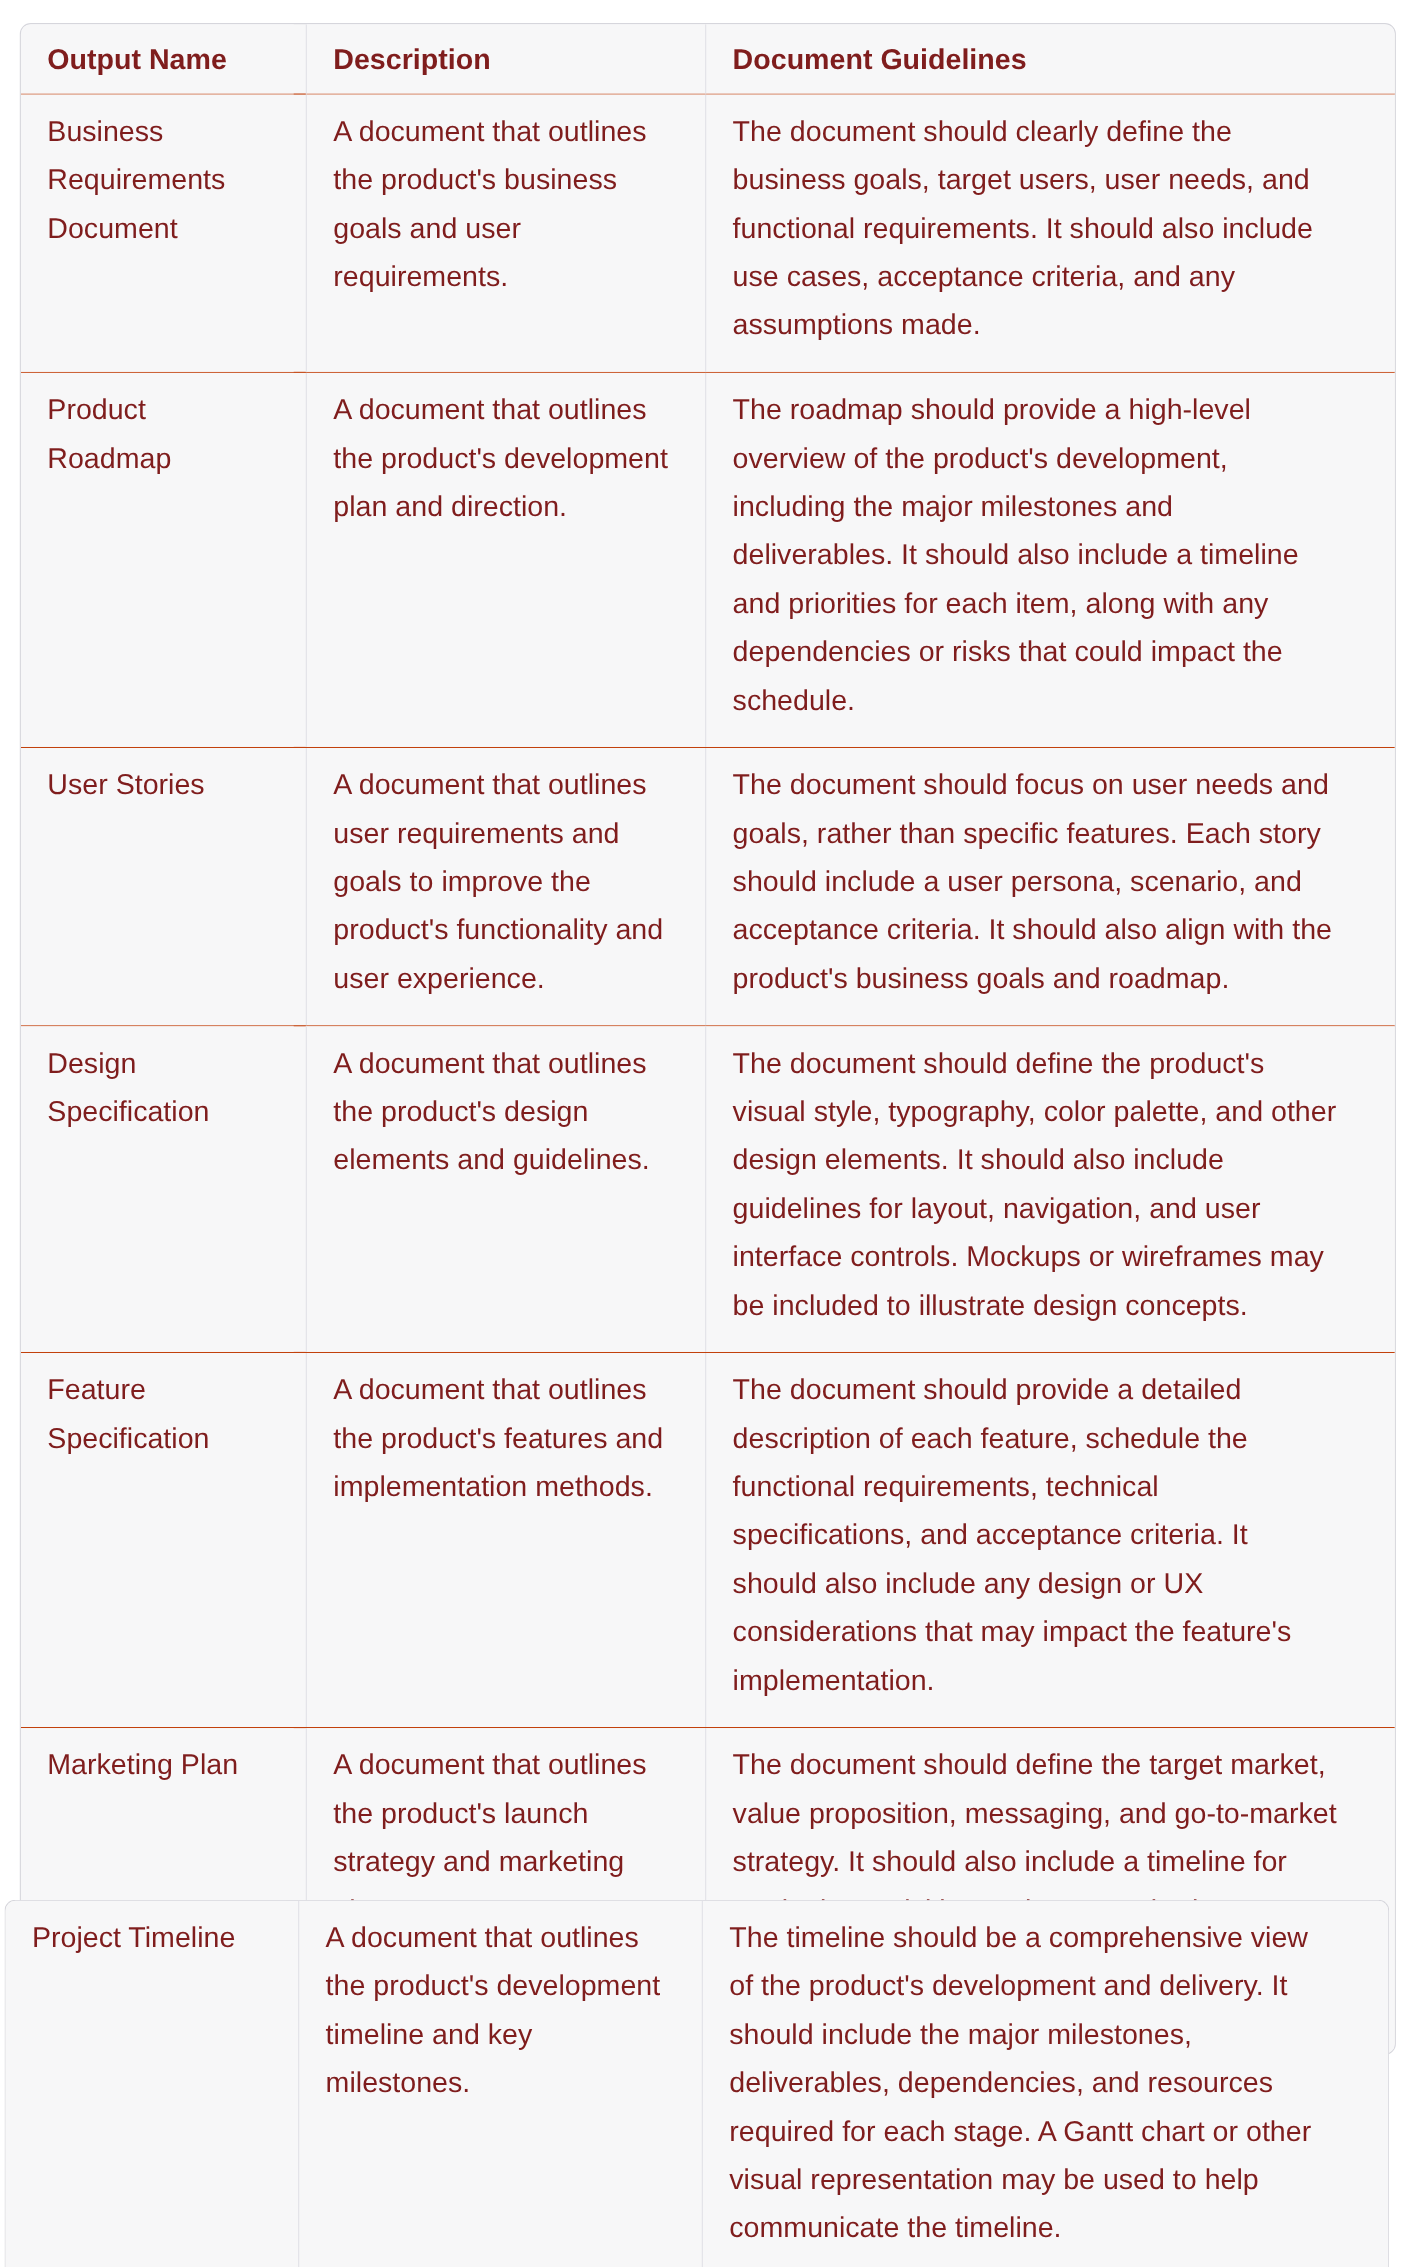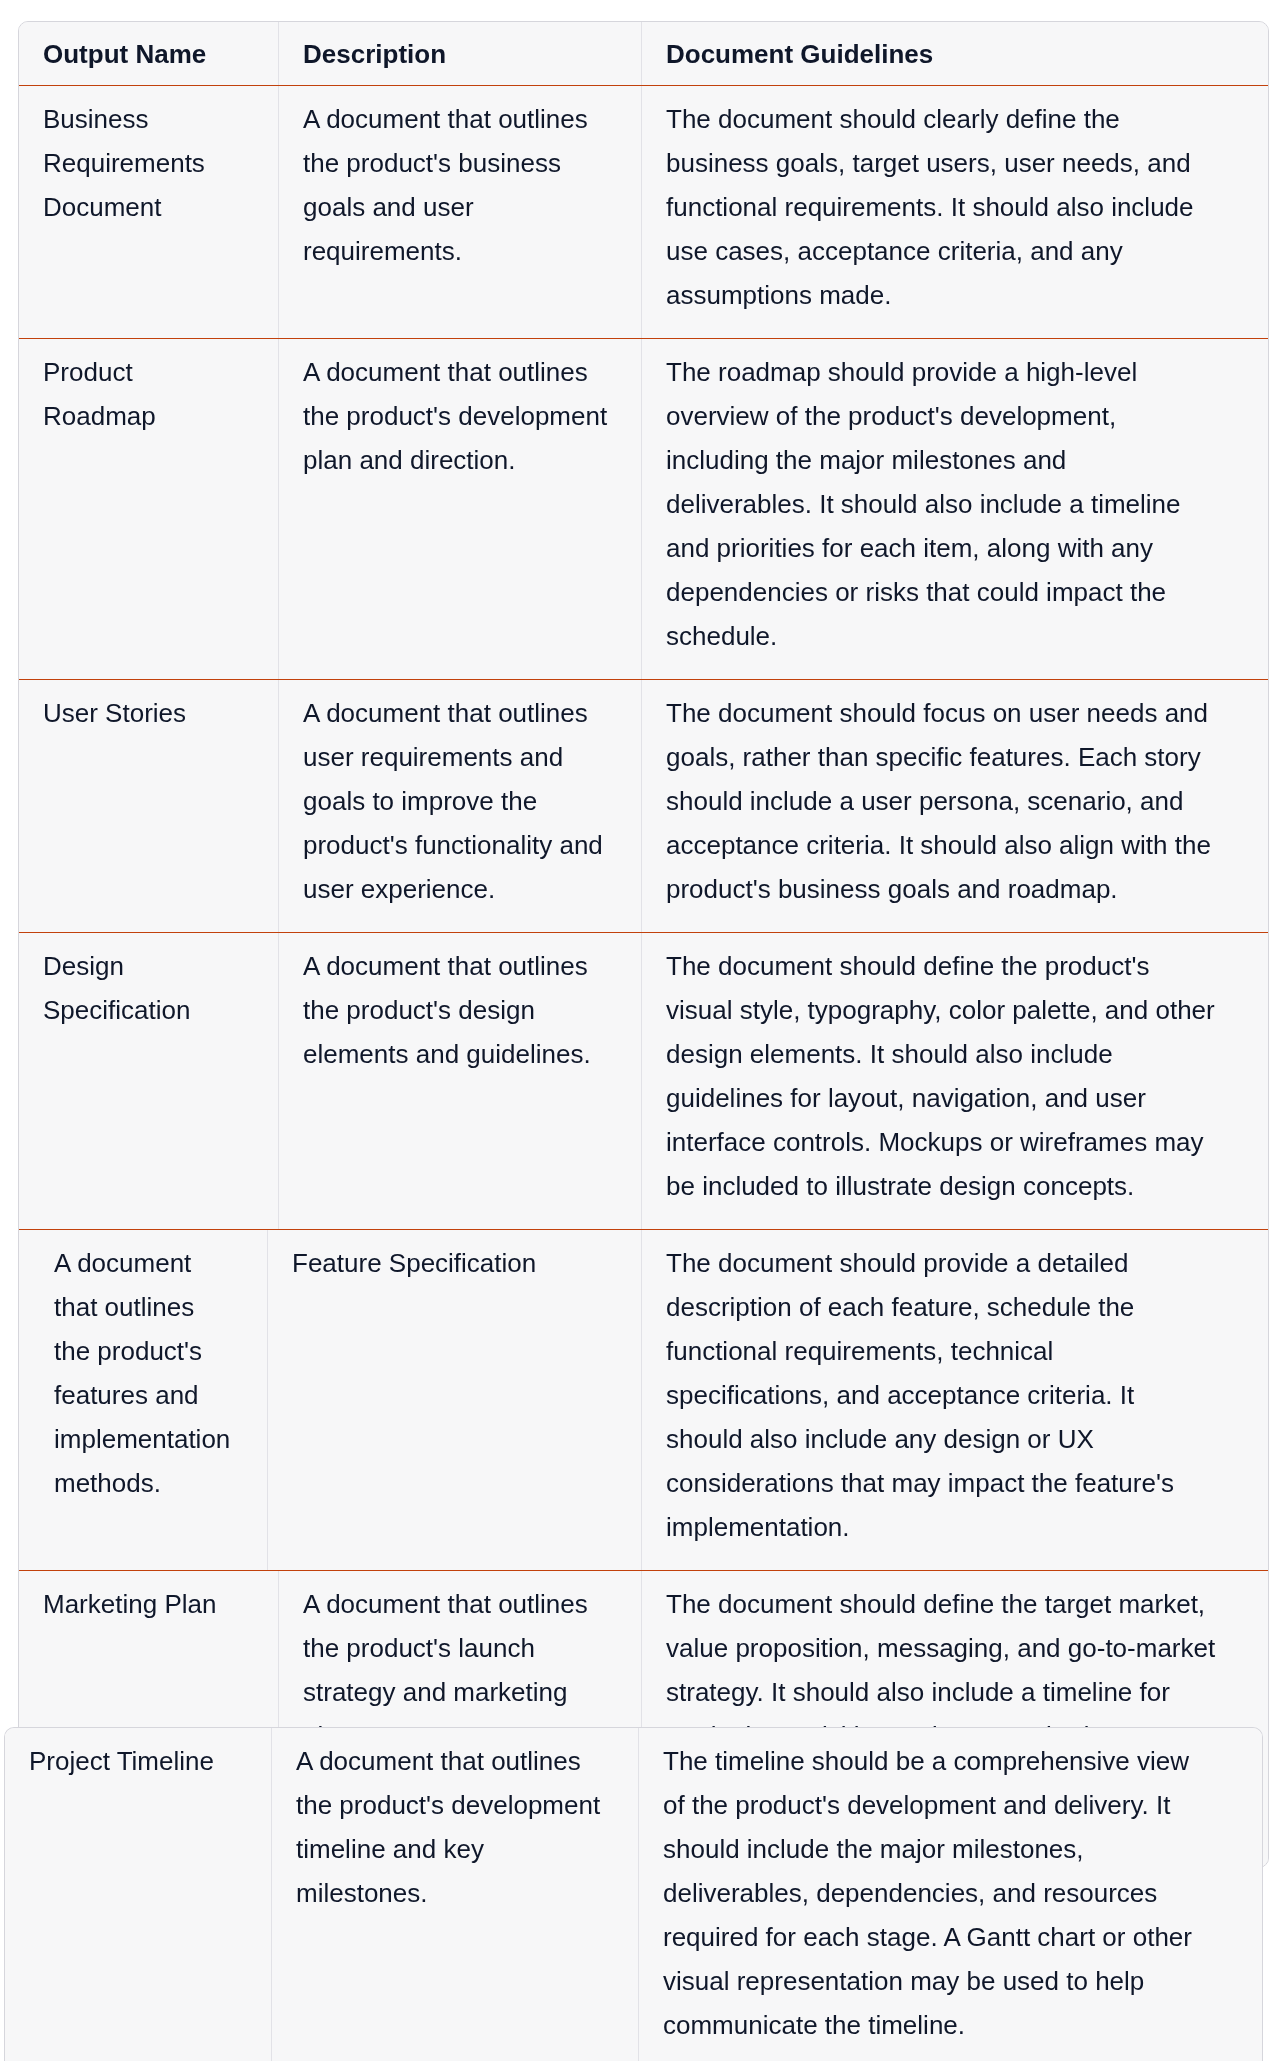--- a/index.html
+++ b/index.html
@@ -40,21 +40,21 @@
     display: grid;
   }
   .card-1 .row { grid-template-columns: 248px 374px 1fr; }
   .card-2 .row { grid-template-columns: 255px 378px 1fr; }
   .row + .row { border-top: 1px solid #c2410c; }
   .cell {
     box-sizing: border-box;
     font-size: 26px;
     line-height: 44px;
     padding: 11px 24px 21px 24px;
-    color: #0f172a;
+    color: #7f1d1d;
     background: #f7f7f8;
     overflow-wrap: break-word;
   }
   .cell + .cell { border-left: 1px solid #e2e2e7; }
   .cell.c2 { padding-right: 32px; margin-left: 11px; }
   .cell.c3 { padding-right: 51px; }
   .head .cell {
     font-weight: 700;
     line-height: 32px;
     padding: 16px 24px 15px 24px;
@@ -88,22 +88,22 @@
     <div class="cell c3">The document should focus on user needs and goals, rather than specific features. Each story should include a user persona, scenario, and acceptance criteria. It should also align with the product's business goals and roadmap.</div>
   </div>
 
   <div class="row">
     <div class="cell c1">Design Specification</div>
     <div class="cell c2">A document that outlines the product's design elements and guidelines.</div>
     <div class="cell c3">The document should define the product's visual style, typography, color palette, and other design elements. It should also include guidelines for layout, navigation, and user interface controls. Mockups or wireframes may be included to illustrate design concepts.</div>
   </div>
 
   <div class="row">
+    <div class="cell c1">Feature Specification</div>
     <div class="cell c2">A document that outlines the product's features and implementation methods.</div>
-    <div class="cell c1">Feature Specification</div>
     <div class="cell c3">The document should provide a detailed description of each feature, schedule the functional requirements, technical specifications, and acceptance criteria. It should also include any design or UX considerations that may impact the feature's implementation.</div>
   </div>
 
   <div class="row">
     <div class="cell c1">Marketing Plan</div>
     <div class="cell c2">A document that outlines the product's launch strategy and marketing plan.</div>
     <div class="cell c3">The document should define the target market, value proposition, messaging, and go-to-market strategy. It should also include a timeline for marketing activities and any required assets, such as landing pages, ads, or email campaigns.</div>
   </div>
 </div>
 

